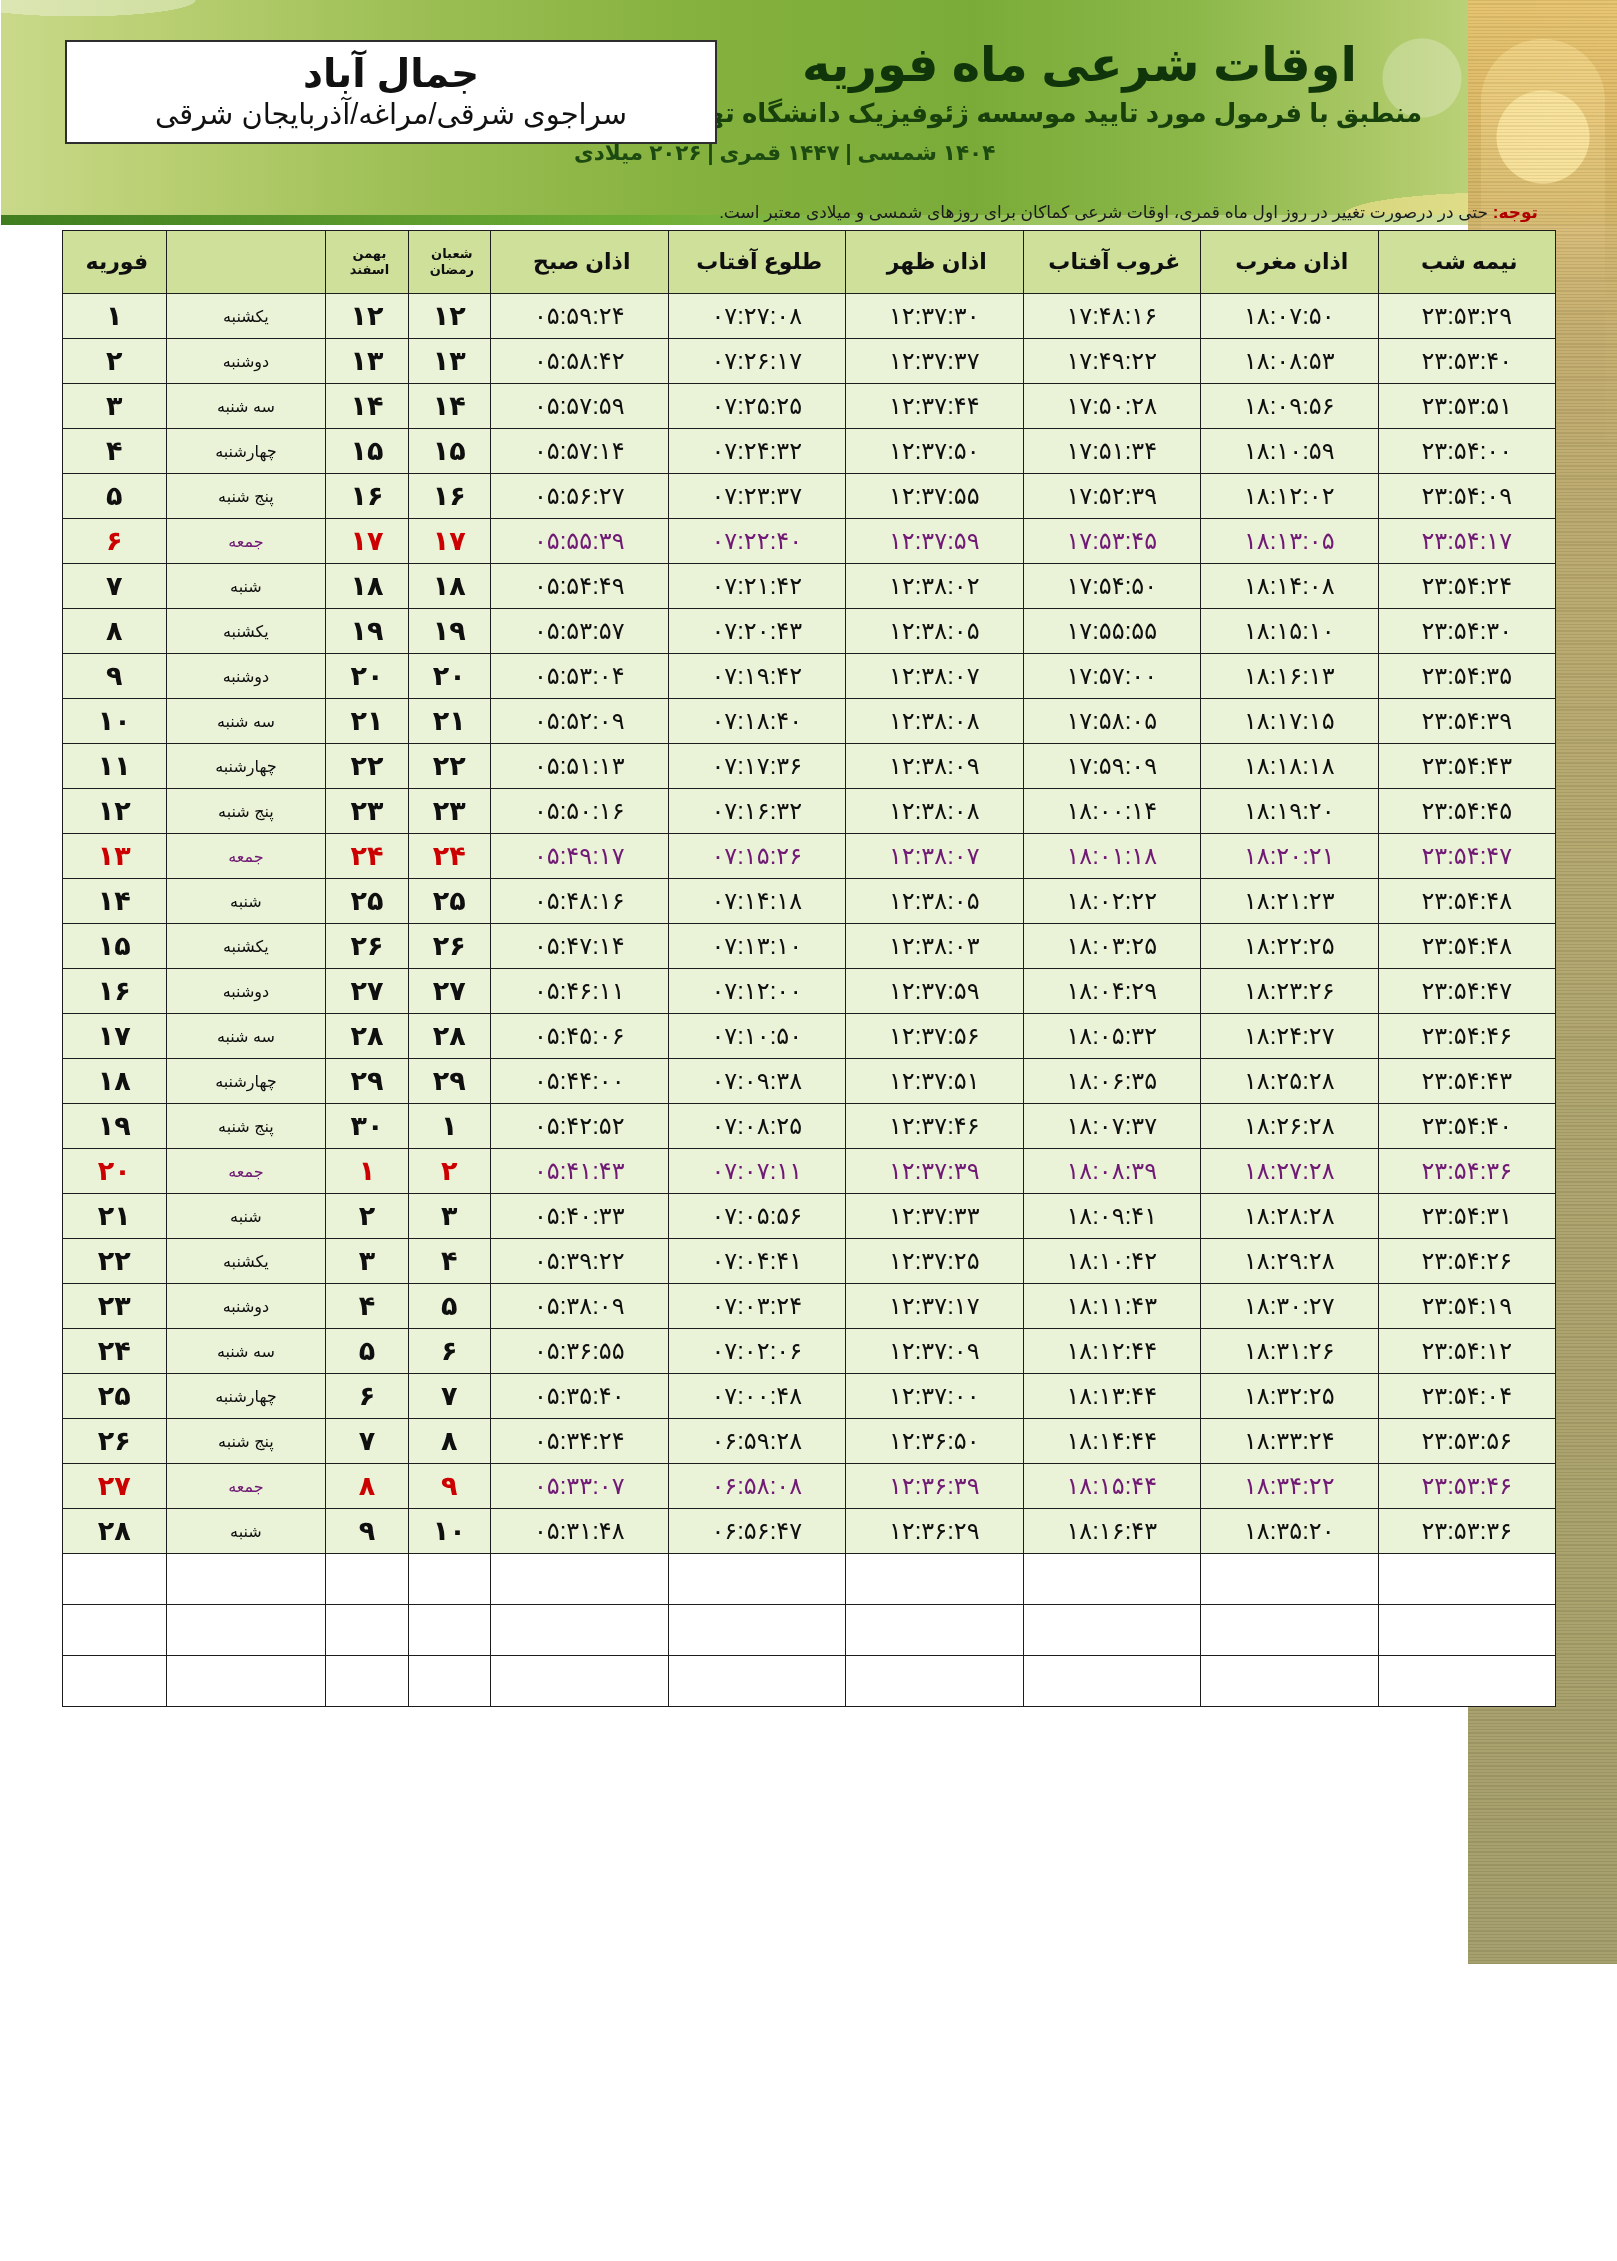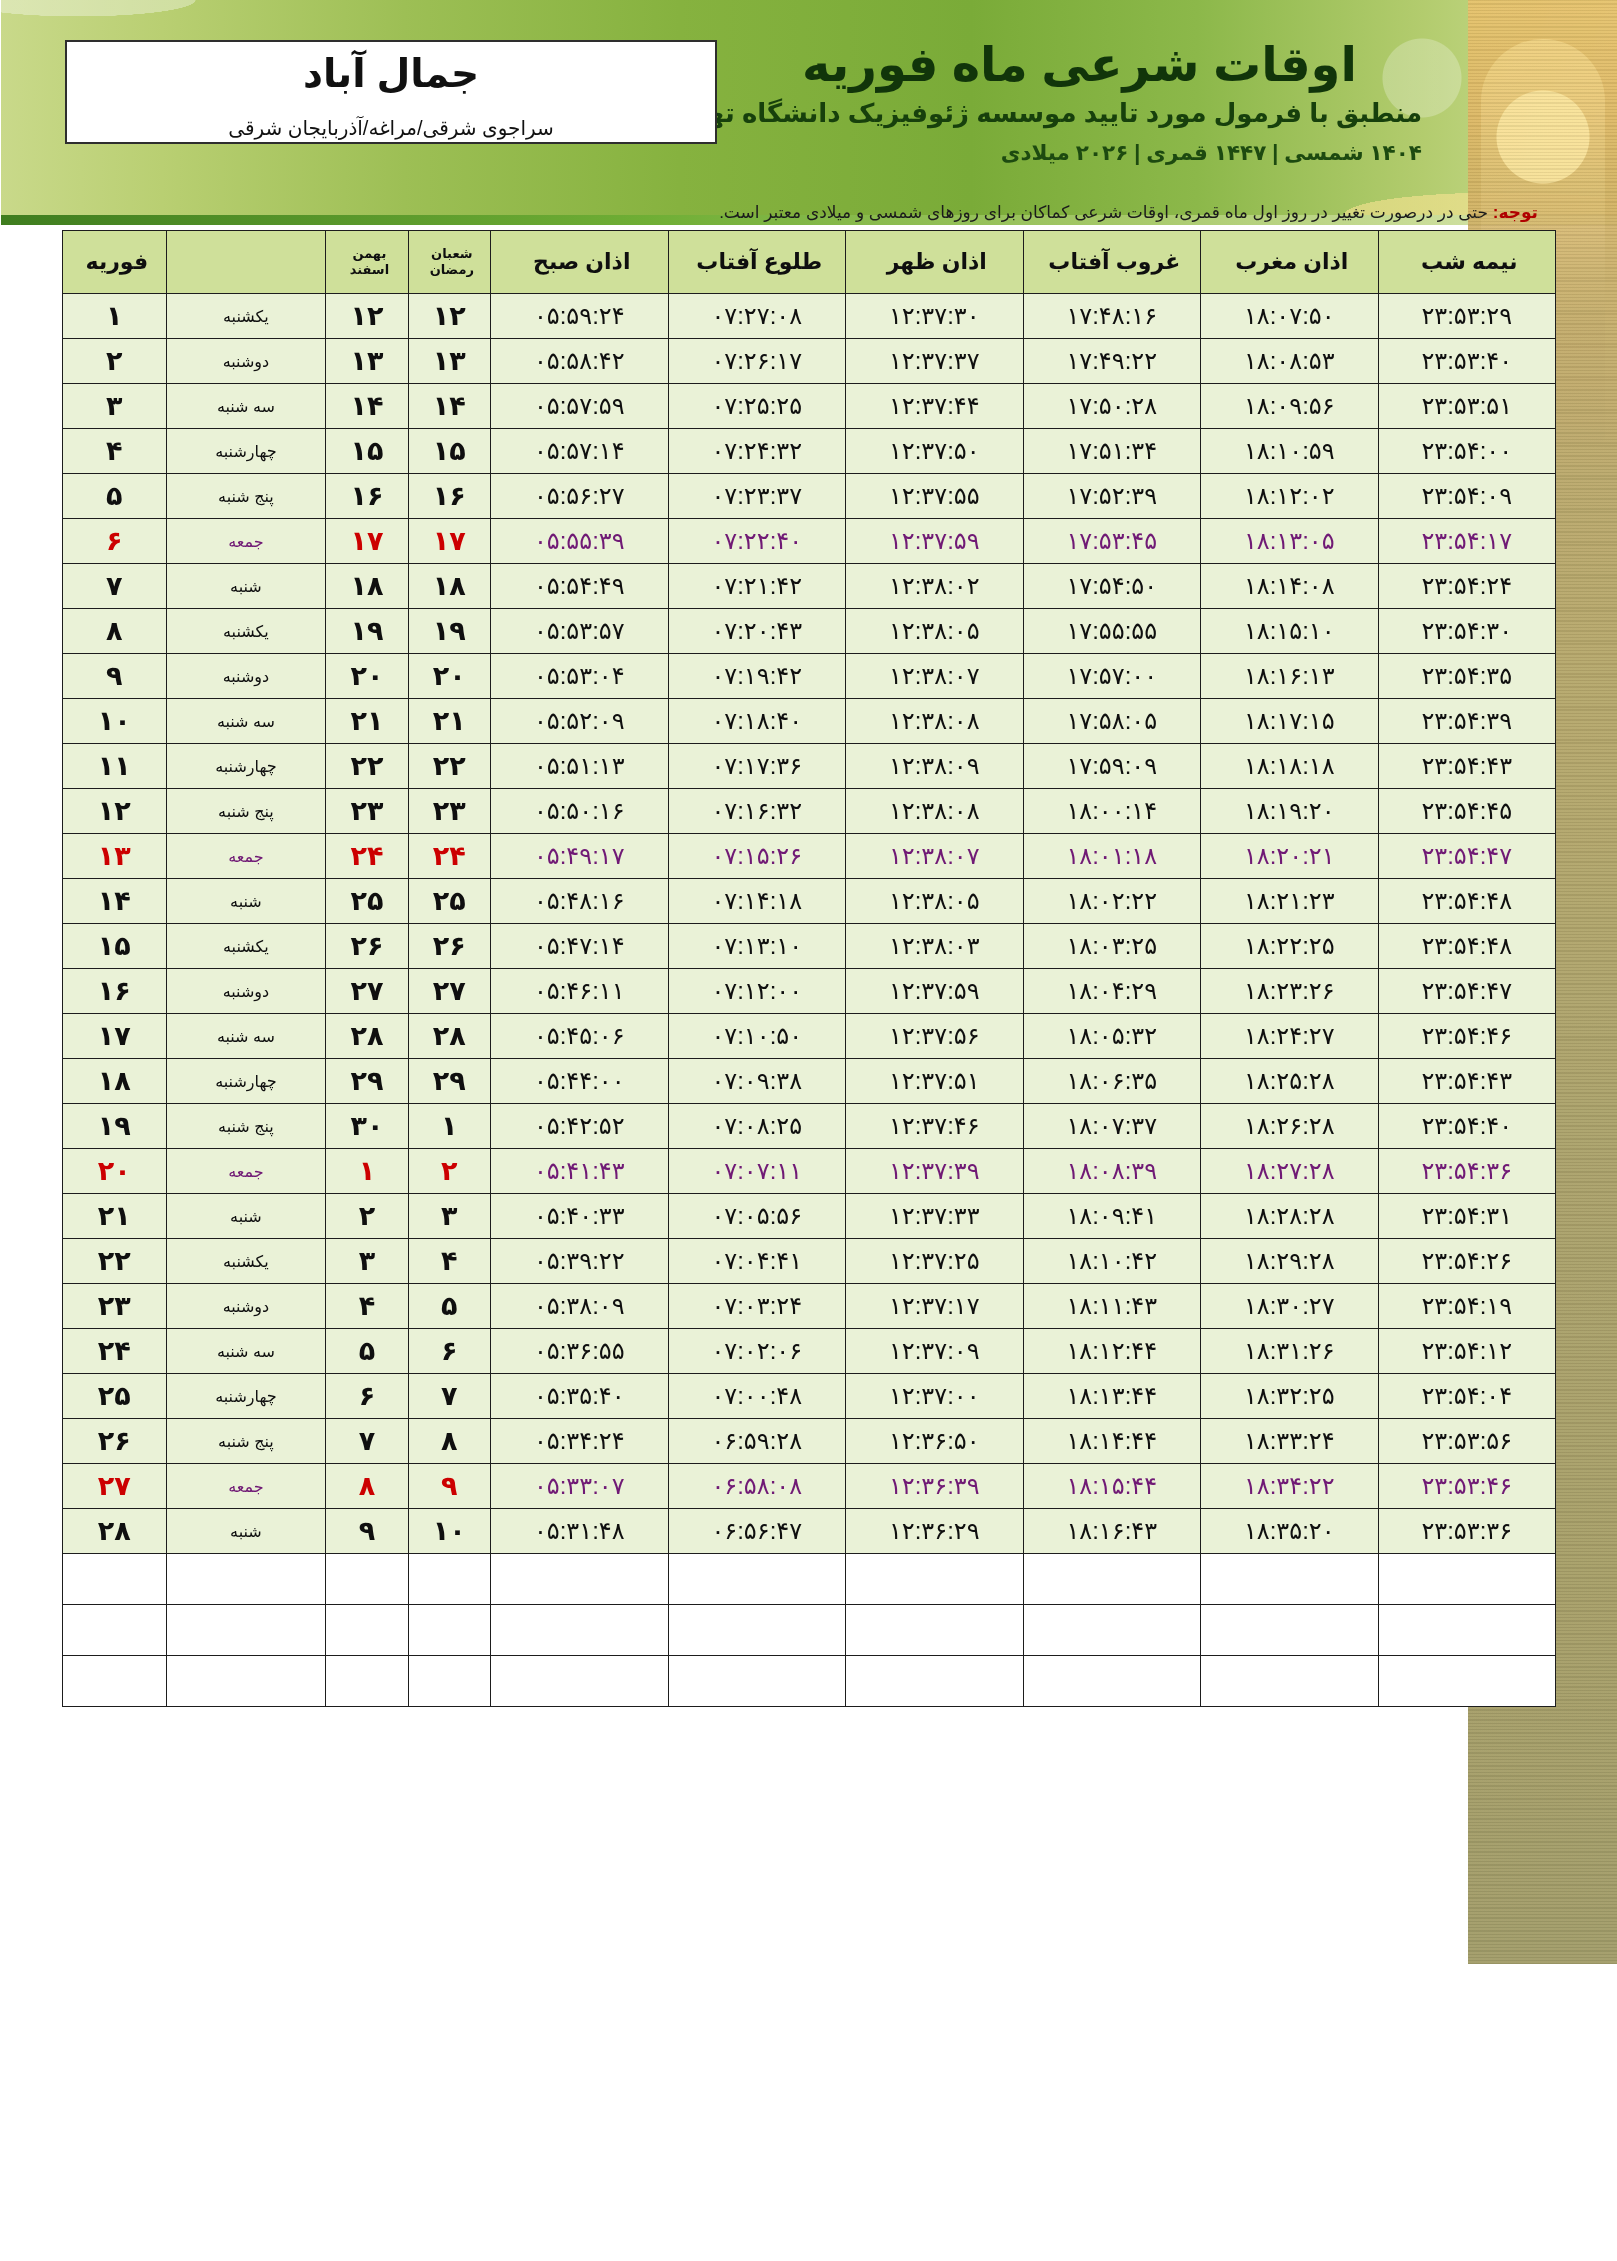--- a/index.html
+++ b/index.html
@@ -54,31 +54,31 @@
   
   .title-main{
     position:absolute;right:196px;top:36px;width:685px;text-align:center;
     font-size:48px;font-weight:bold;color:#11350a;letter-spacing:-0.7px;
   }
   .title-sub{
     position:absolute;right:196px;top:98px;width:848px;text-align:right;
     font-size:26px;font-weight:bold;color:#17400c;
   }
   .title-years{
-    position:absolute;right:196px;top:140px;width:848px;text-align:right;
+    position:absolute;right:196px;top:140px;width:848px;text-align:left;
     font-size:21.5px;font-weight:bold;color:#1d4a10;
   }
   
   .loc-box{
     position:absolute;left:65px;top:40px;width:652px;height:104px;
     background:#ffffff;border:2px solid #2e2e2e;box-sizing:border-box;
     text-align:center;
   }
   .loc-city{font-size:39px;font-weight:bold;color:#111;margin-top:9px;}
-  .loc-region{font-size:20px;color:#111;margin-top:20px;}
+  .loc-region{font-size:29px;color:#111;margin-top:1px;}
   .loc-coords{font-size:20px;color:#111;margin-top:7.8px;direction:ltr;}
   
   .note{
     position:absolute;right:80px;top:202px;width:1448px;text-align:right;
     font-size:17px;color:#1b1b1b;
   }
   .note b{color:#b00000;}
   
   .tbl-wrap{position:absolute;left:62px;top:230px;width:1494px;}
   table{border-collapse:collapse;width:1494px;table-layout:fixed;}

